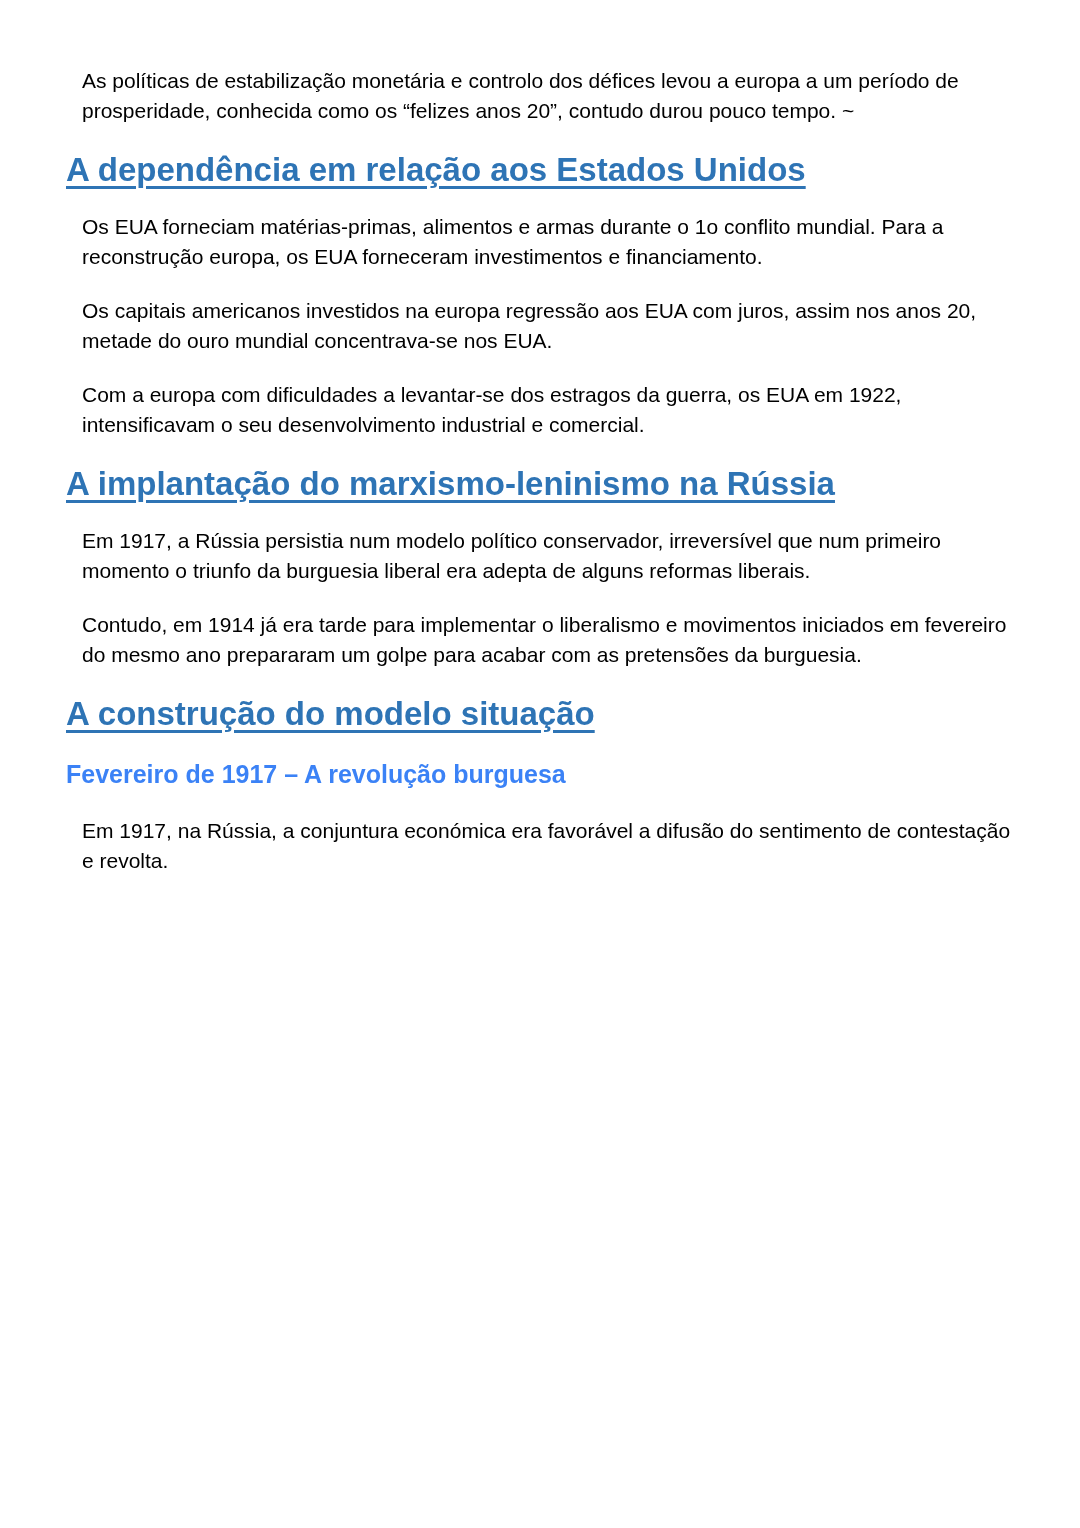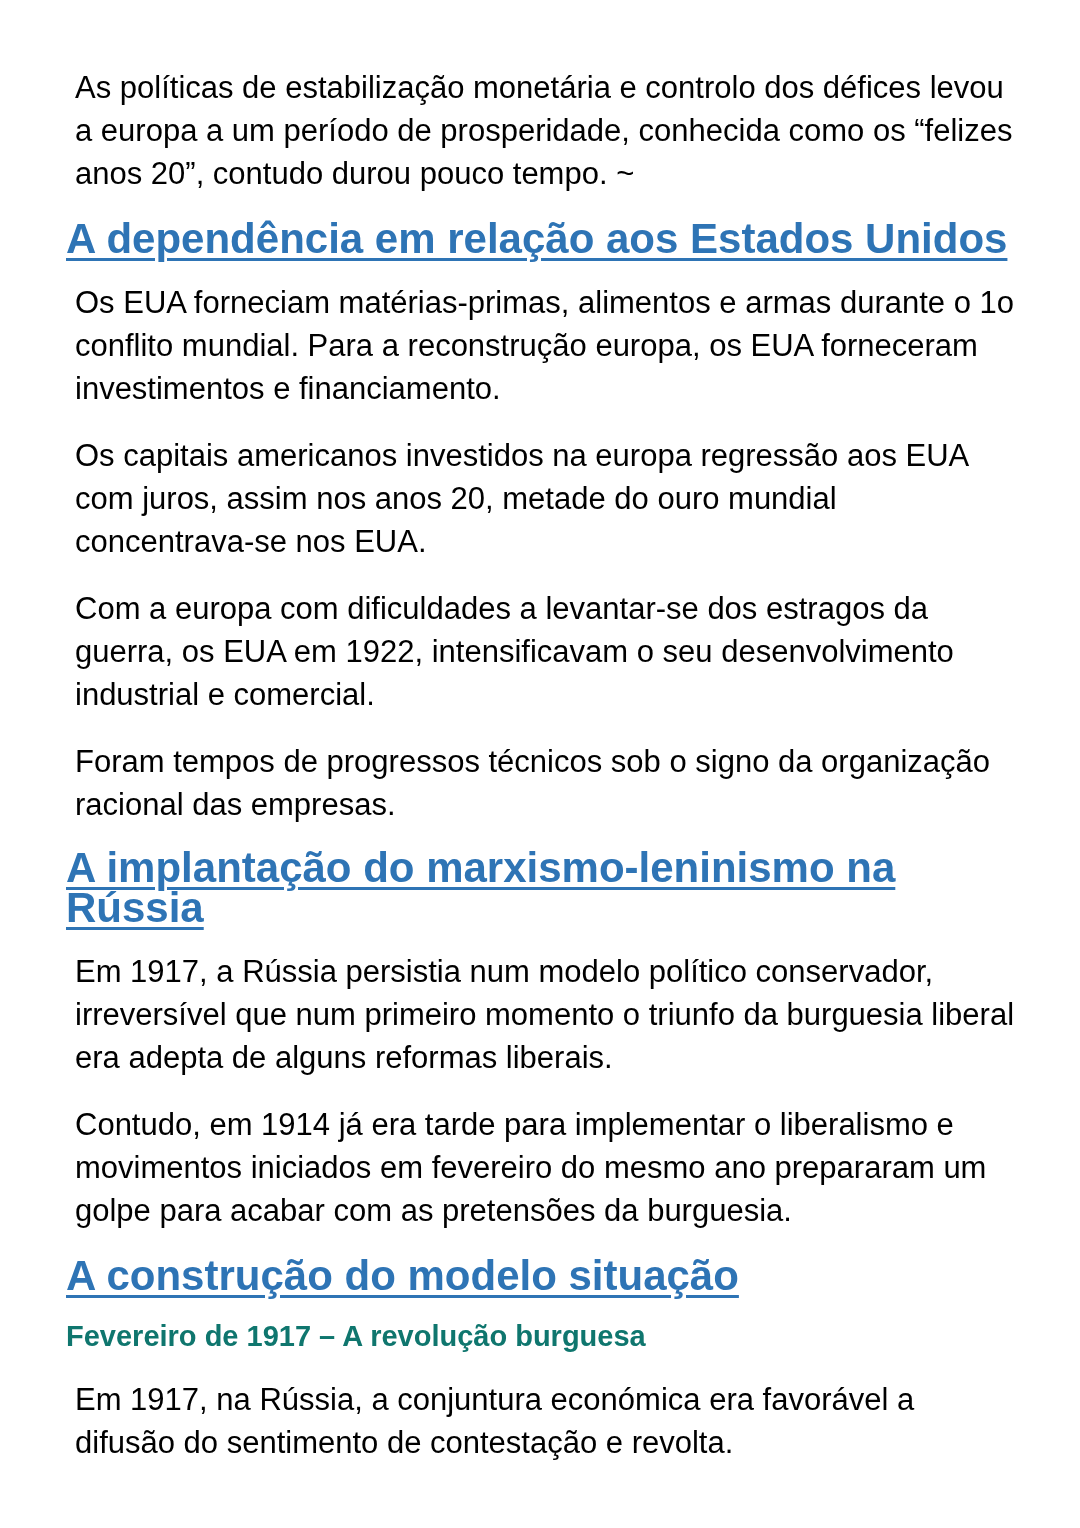--- a/index.html
+++ b/index.html
@@ -15,55 +15,54 @@
       font-family: "Liberation Sans", sans-serif;
       color: #000000;
     }
     .page {
       position: absolute;
       left: 66px;
       top: 66px;
       width: 950px;
     }
     .para {
-      font-size: 31px;
-      line-height: 43px;
-      margin: 0 0 24px 9px;
+      font-size: 21px;
+      line-height: 30px;
+      margin: 0 0 24px 16px;
     }
     .h1 {
-      font-size: 42px;
+      font-size: 33px;
       line-height: 40px;
       font-weight: bold;
       color: #2E74B5;
       text-decoration: underline;
       text-decoration-thickness: 3px;
       text-underline-offset: 5px;
       margin: 0 0 22px 0;
     }
     .h2 {
-      font-size: 29px;
+      font-size: 25px;
       line-height: 36px;
       font-weight: bold;
-      color: #0f766e;
+      color: #3b82f6;
       margin: 0 0 24px 0;
     }
   </style>
 </head>
 <body>
 
 <div class="page">
 
   <p class="para">As políticas de estabilização monetária e controlo dos défices levou a europa a um período de prosperidade, conhecida como os “felizes anos 20”, contudo durou pouco tempo. ~</p>
 
   <section>
     <h1 class="h1">A dependência em relação aos Estados Unidos</h1>
     <p class="para">Os EUA forneciam matérias-primas, alimentos e armas durante o 1o conflito mundial. Para a reconstrução europa, os EUA forneceram investimentos e financiamento.</p>
     <p class="para">Os capitais americanos investidos na europa regressão aos EUA com juros, assim nos anos 20, metade do ouro mundial concentrava-se nos EUA.</p>
     <p class="para">Com a europa com dificuldades a levantar-se dos estragos da guerra, os EUA em 1922, intensificavam o seu desenvolvimento industrial e comercial.</p>
-    <p class="para" style="margin-bottom:22px;">Foram tempos de progressos técnicos sob o signo da organização racional das empresas.</p>
   </section>
 
   <section>
     <h1 class="h1">A implantação do marxismo-leninismo na Rússia</h1>
     <p class="para">Em 1917, a Rússia persistia num modelo político conservador, irreversível que num primeiro momento o triunfo da burguesia liberal era adepta de alguns reformas liberais.</p>
     <p class="para">Contudo, em 1914 já era tarde para implementar o liberalismo e movimentos iniciados em fevereiro do mesmo ano prepararam um golpe para acabar com as pretensões da burguesia.</p>
   </section>
 
   <section>
     <h1 class="h1">A construção do modelo situação</h1>

